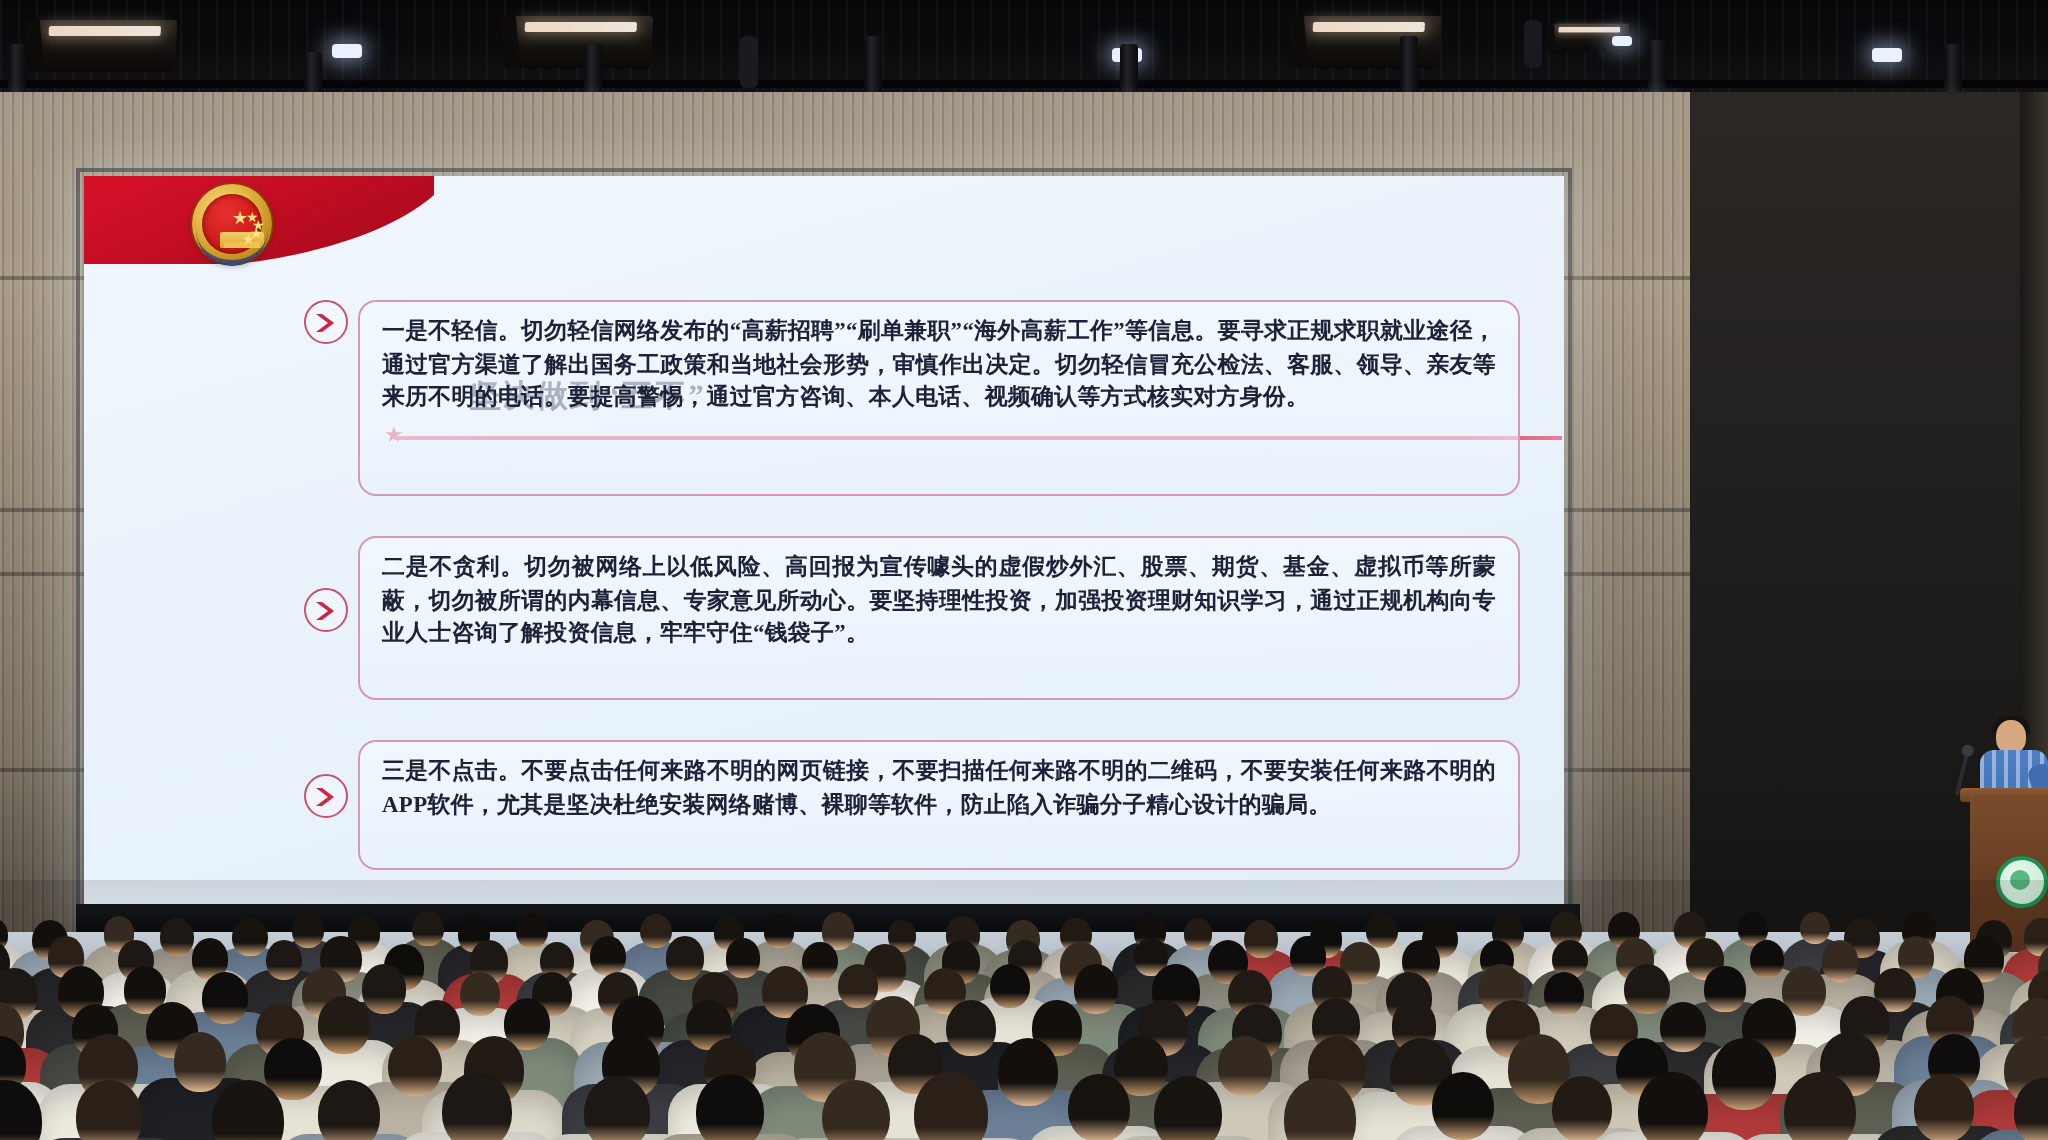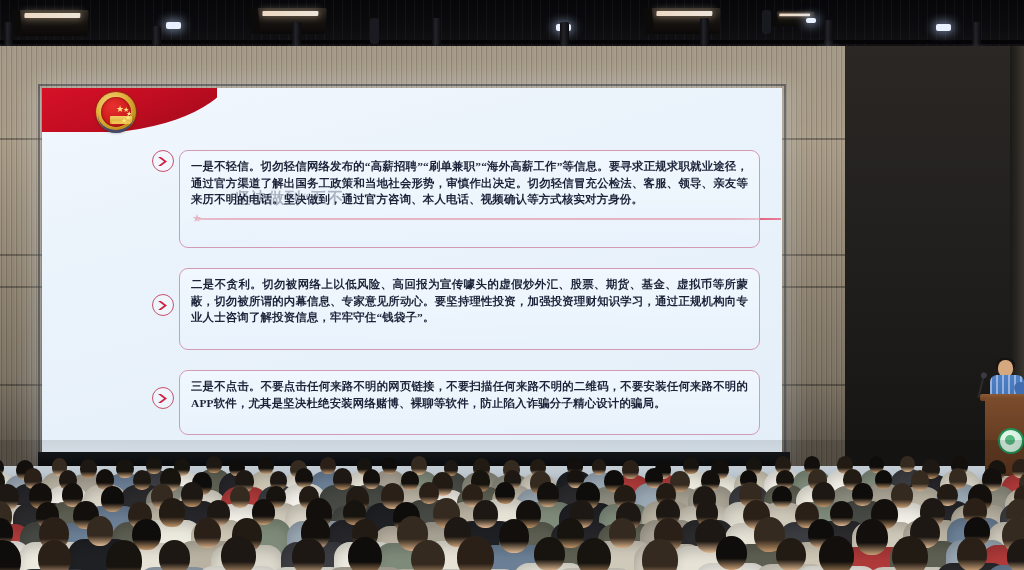--- a/index.html
+++ b/index.html
@@ -258,21 +258,21 @@
     <span class="title-star">★</span>
     <div class="title-rule"></div>
 
     <div class="point" style="left:110px;top:62px;width:608px;">
       <div class="bullet">
         <svg width="13" height="11" viewBox="0 0 13 11" aria-hidden="true">
           <path d="M1 1 L7 5.5 L1 10 L4 10 L10 5.5 L4 1 Z" fill="#d02245"></path>
         </svg>
       </div>
       <div class="ptbox" style="width:581px;height:98px;">
-        <p class="pttext">一是不轻信。切勿轻信网络发布的“高薪招聘”“刷单兼职”“海外高薪工作”等信息。要寻求正规求职就业途径，通过官方渠道了解出国务工政策和当地社会形势，审慎作出决定。切勿轻信冒充公检法、客服、领导、亲友等来历不明的电话。坚决做到，通过官方咨询、本人电话、视频确认等方式核实对方身份。</p>
+        <p class="pttext">一是不轻信。切勿轻信网络发布的“高薪招聘”“刷单兼职”“海外高薪工作”等信息。要寻求正规求职就业途径，通过官方渠道了解出国务工政策和当地社会形势，审慎作出决定。切勿轻信冒充公检法、客服、领导、亲友等来历不明的电话。要提高警惕，通过官方咨询、本人电话、视频确认等方式核实对方身份。</p>
       </div>
     </div>
 
     <div class="point" style="left:110px;top:180px;width:608px;">
       <div class="bullet" style="top:26px;">
         <svg width="13" height="11" viewBox="0 0 13 11" aria-hidden="true">
           <path d="M1 1 L7 5.5 L1 10 L4 10 L10 5.5 L4 1 Z" fill="#d02245"></path>
         </svg>
       </div>
       <div class="ptbox" style="width:581px;height:82px;">

